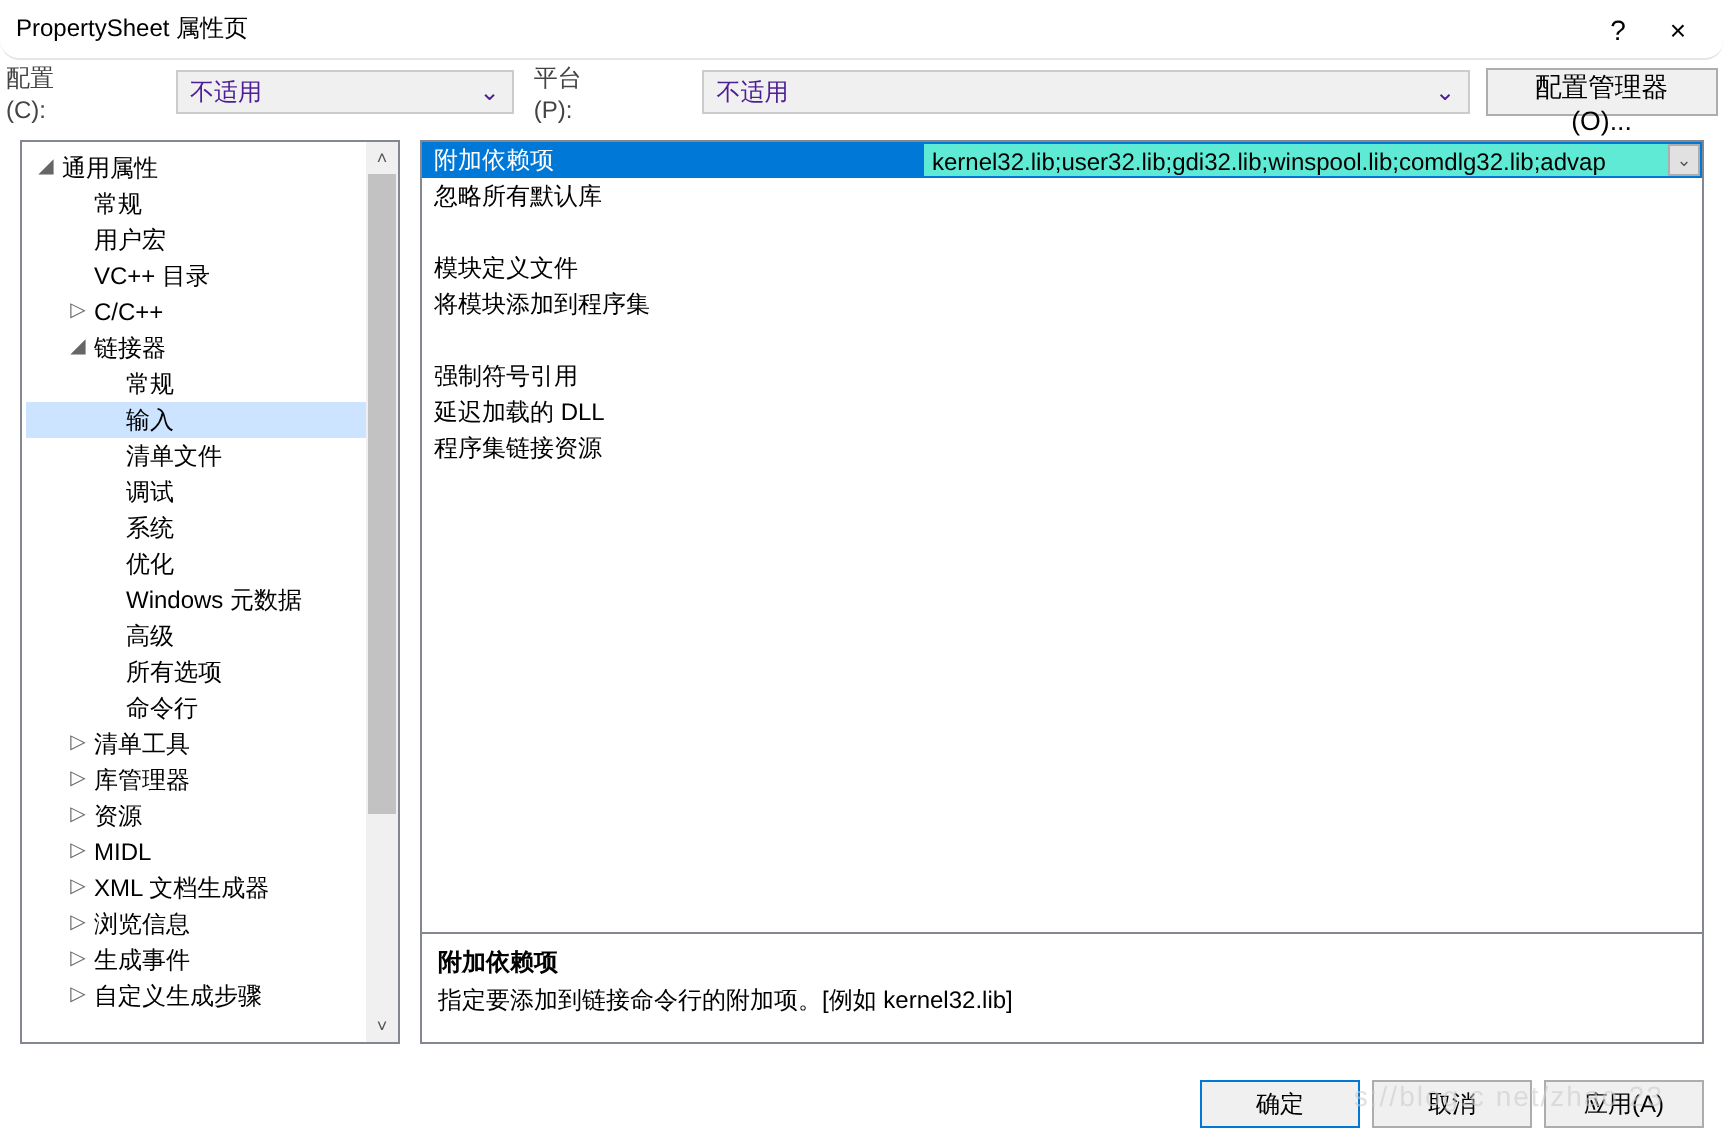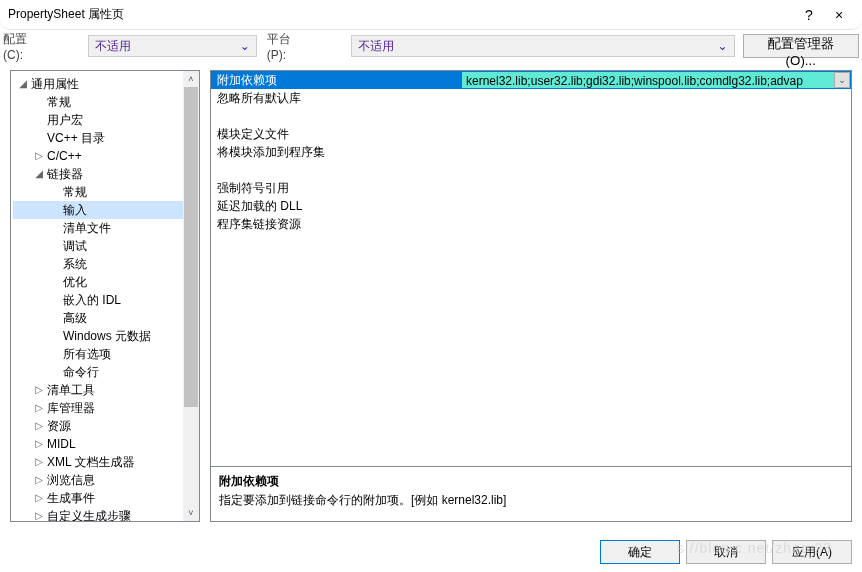--- a/index.html
+++ b/index.html
@@ -110,29 +110,25 @@
         <div class="node d2">
           <span class="exp"></span>
           <span class="lbl">系统</span>
         </div>
         <div class="node d2">
           <span class="exp"></span>
           <span class="lbl">优化</span>
         </div>
         <div class="node d2">
           <span class="exp"></span>
-          <span class="lbl">嵌入的 IDL</span>
+          <span class="lbl">Windows 元数据</span>
         </div>
         <div class="node d2">
           <span class="exp"></span>
           <span class="lbl">高级</span>
-        </div>
-        <div class="node d2">
-          <span class="exp"></span>
-          <span class="lbl">Windows 元数据</span>
         </div>
         <div class="node d2">
           <span class="exp"></span>
           <span class="lbl">所有选项</span>
         </div>
         <div class="node d2">
           <span class="exp"></span>
           <span class="lbl">命令行</span>
         </div>
         <div class="node d1">

